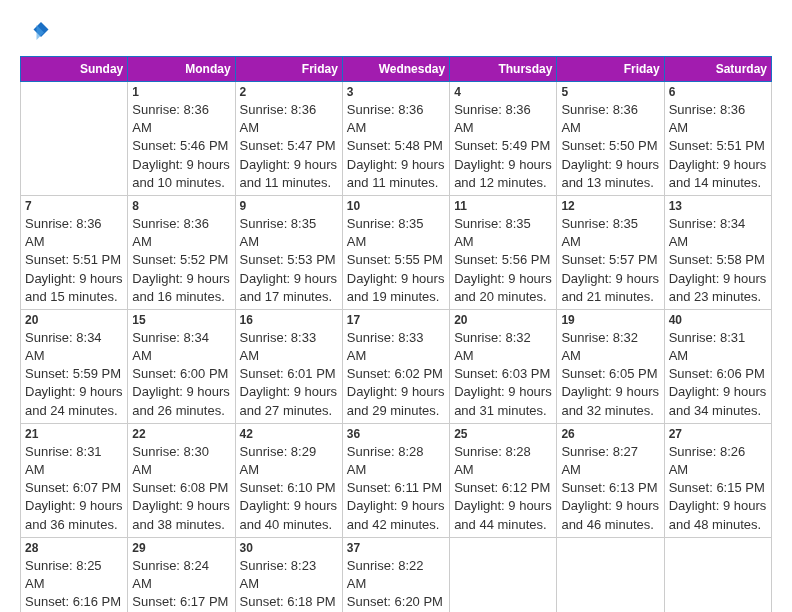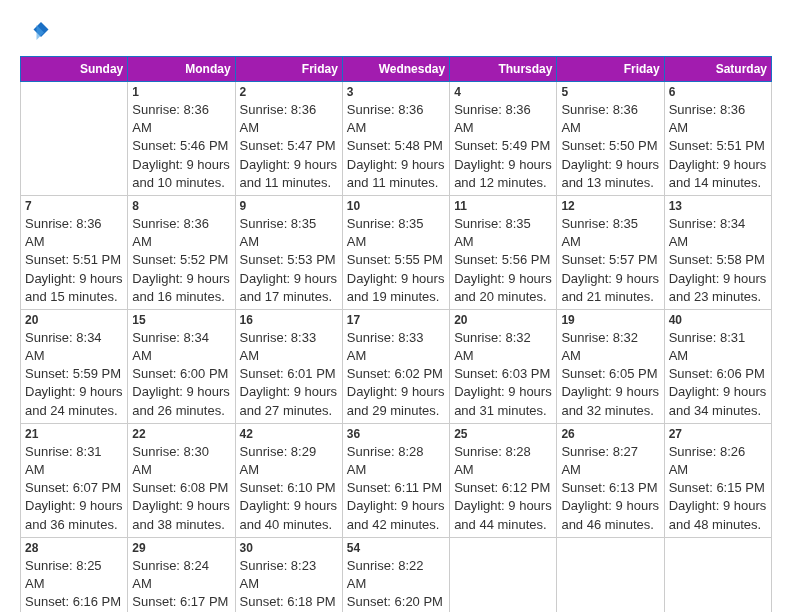--- a/index.html
+++ b/index.html
@@ -251,21 +251,21 @@
           </td>
           <td>
             <span class="day-num">29</span>
             <div class="day-info">Sunrise: 8:24 AM<br>Sunset: 6:17 PM<br>Daylight: 9 hours<br>and 52 minutes.</div>
           </td>
           <td>
             <span class="day-num">30</span>
             <div class="day-info">Sunrise: 8:23 AM<br>Sunset: 6:18 PM<br>Daylight: 9 hours<br>and 55 minutes.</div>
           </td>
           <td>
-            <span class="day-num">54</span>
+            <span class="day-num">37</span>
             <div class="day-info">Sunrise: 8:22 AM<br>Sunset: 6:20 PM<br>Daylight: 9 hours<br>and 57 minutes.</div>
           </td>
           <td class="empty-cell"></td>
           <td class="empty-cell"></td>
           <td class="empty-cell"></td>
         </tr>
       </tbody>
   </table>
 </div>
 

